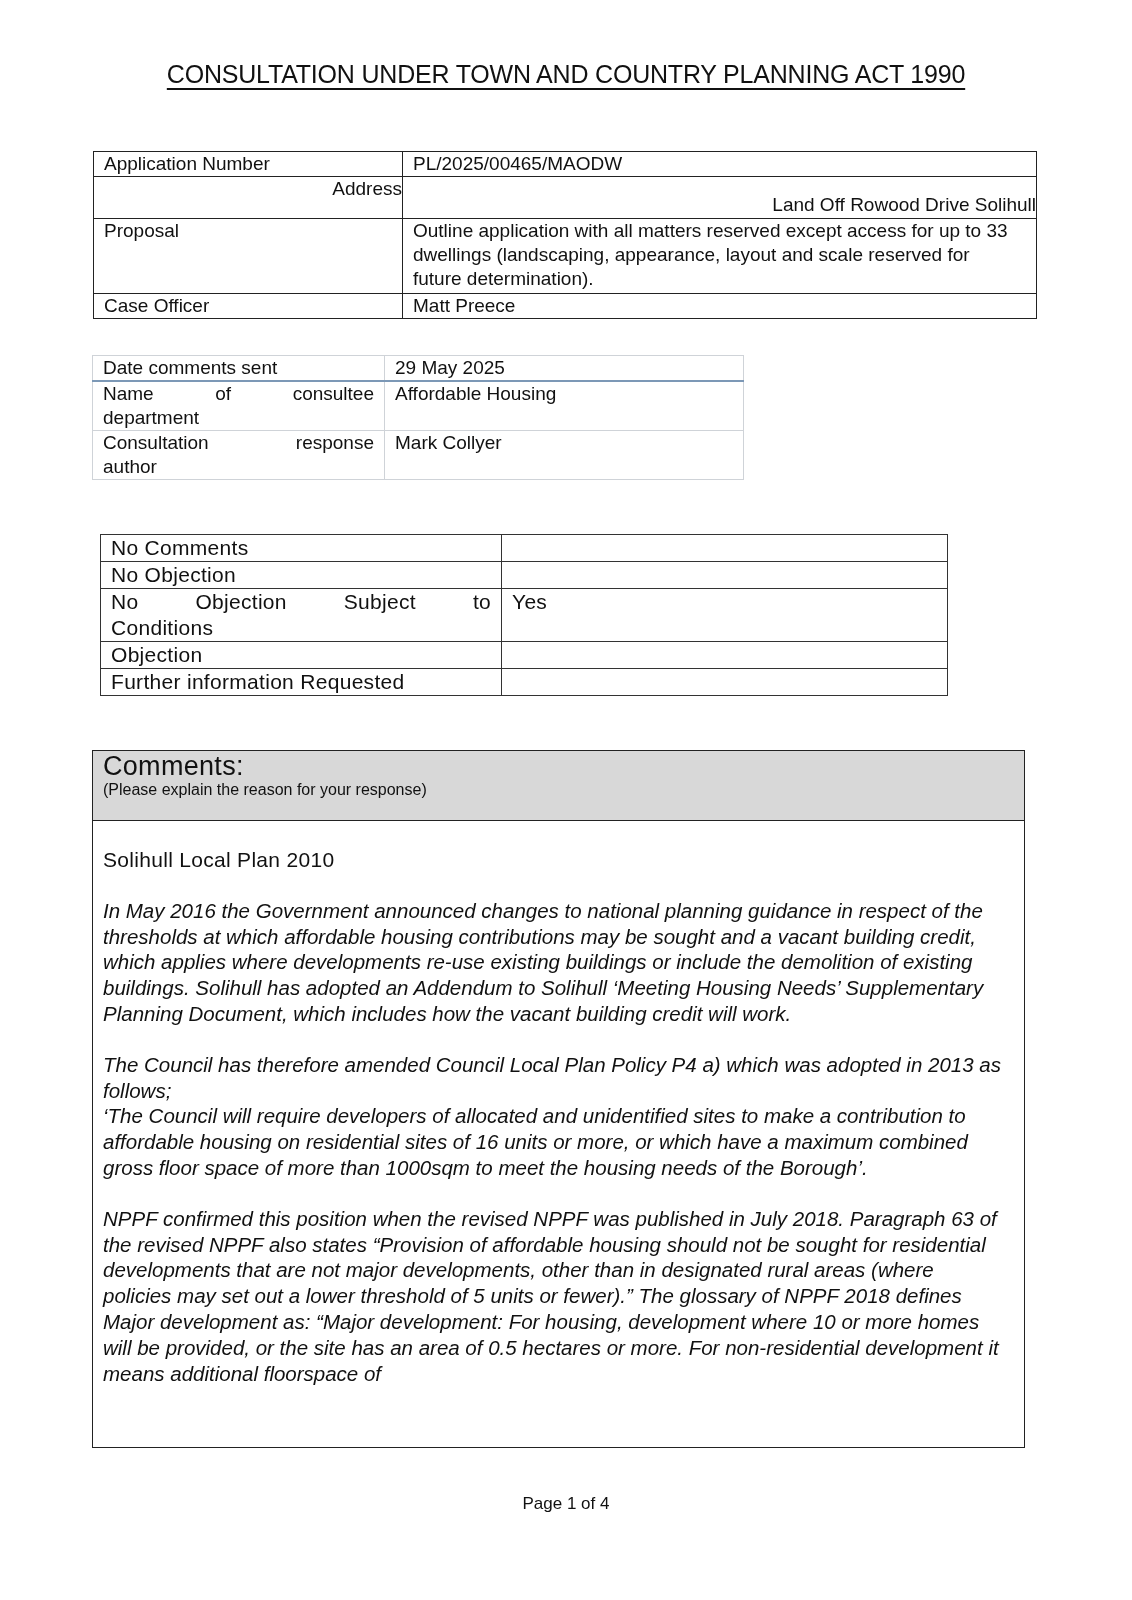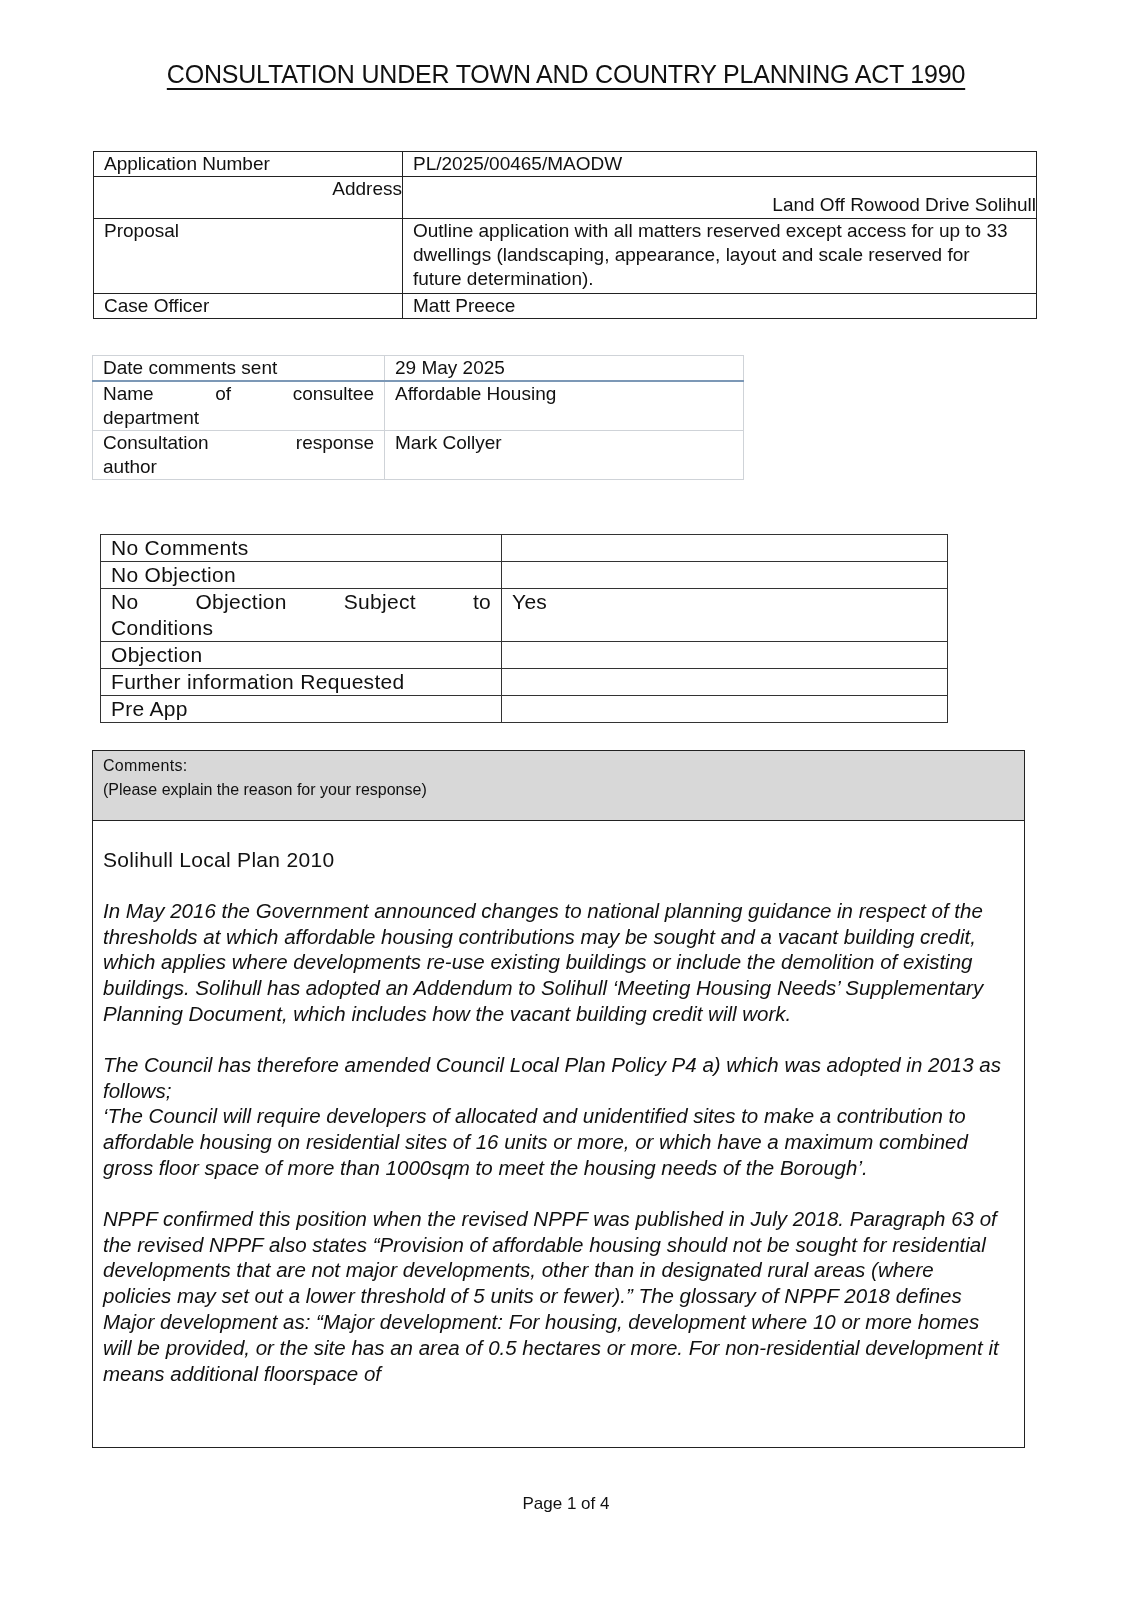--- a/index.html
+++ b/index.html
@@ -46,21 +46,21 @@
 
   
   .comments {
     position: absolute; left: 92px; top: 750px; width: 933px; height: 698px;
     border: 1.5px solid #222; box-sizing: border-box;
   }
   .comments-head {
     background: #d8d8d8; height: 70px; border-bottom: 1.5px solid #222; box-sizing: border-box;
     padding: 2px 10px;
   }
-  .comments-head .h { font-size: 16px; line-height: 26px; letter-spacing: 0.3px; }
+  .comments-head .h { font-size: 27px; line-height: 26px; letter-spacing: 0.3px; }
   .comments-head .sub { font-size: 16px; line-height: 22px; }
   .comments-body { padding: 26px 10px 0 10px; font-size: 20.5px; line-height: 25.8px; }
   .comments-body .sec { font-size: 21px; letter-spacing: 0.3px; margin-bottom: 25px; }
   .comments-body p { margin: 0 12px 25px 0; font-style: italic; }
 
   .footer {
     position: absolute; left: 0; width: 1132px; top: 1494px; text-align: center; font-size: 17px;
   }
 </style>
 </head>
@@ -144,24 +144,20 @@
     <td>Yes</td>
   </tr>
   <tr>
     <td>Objection</td>
     <td></td>
   </tr>
   <tr>
     <td>Further information Requested</td>
     <td></td>
   </tr>
-  <tr>
-    <td>Pre App</td>
-    <td></td>
-  </tr>
 </tbody>
   </table>
 
 <div class="comments">
   <div class="comments-head">
     <div class="h">Comments:</div>
     <div class="sub">(Please explain the reason for your response)</div>
   </div>
   <div class="comments-body">
     <div class="sec">Solihull Local Plan 2010</div>

